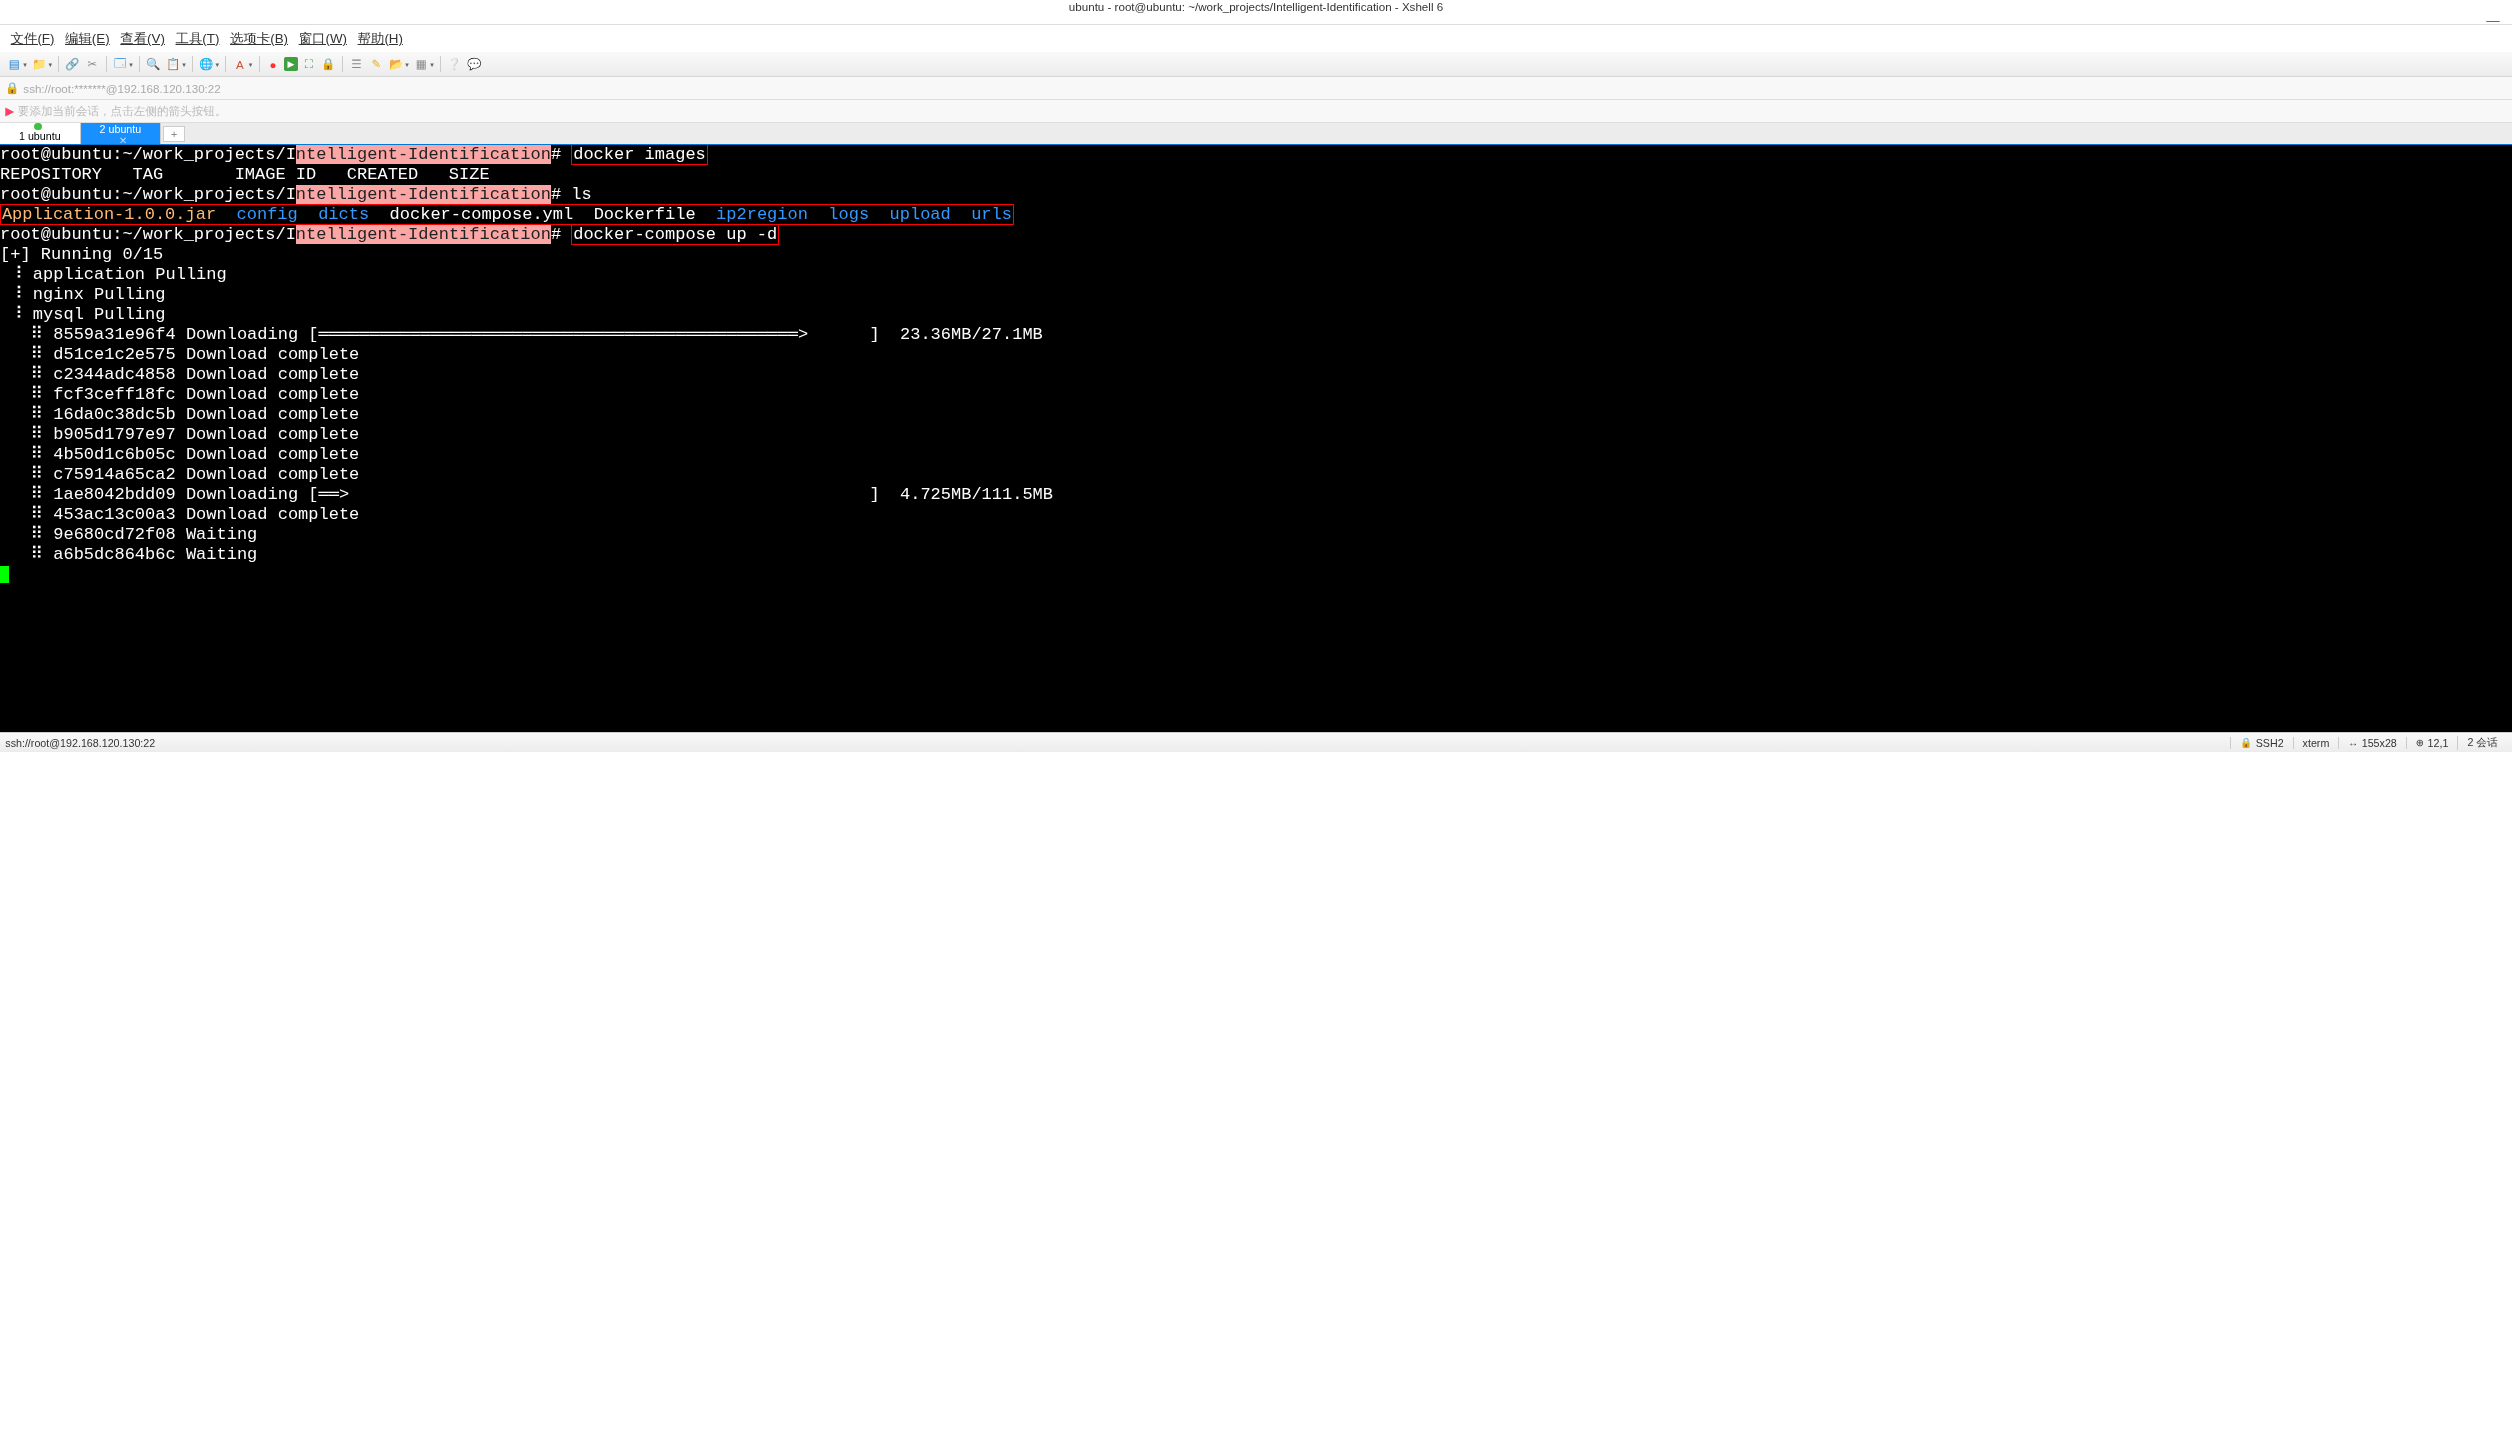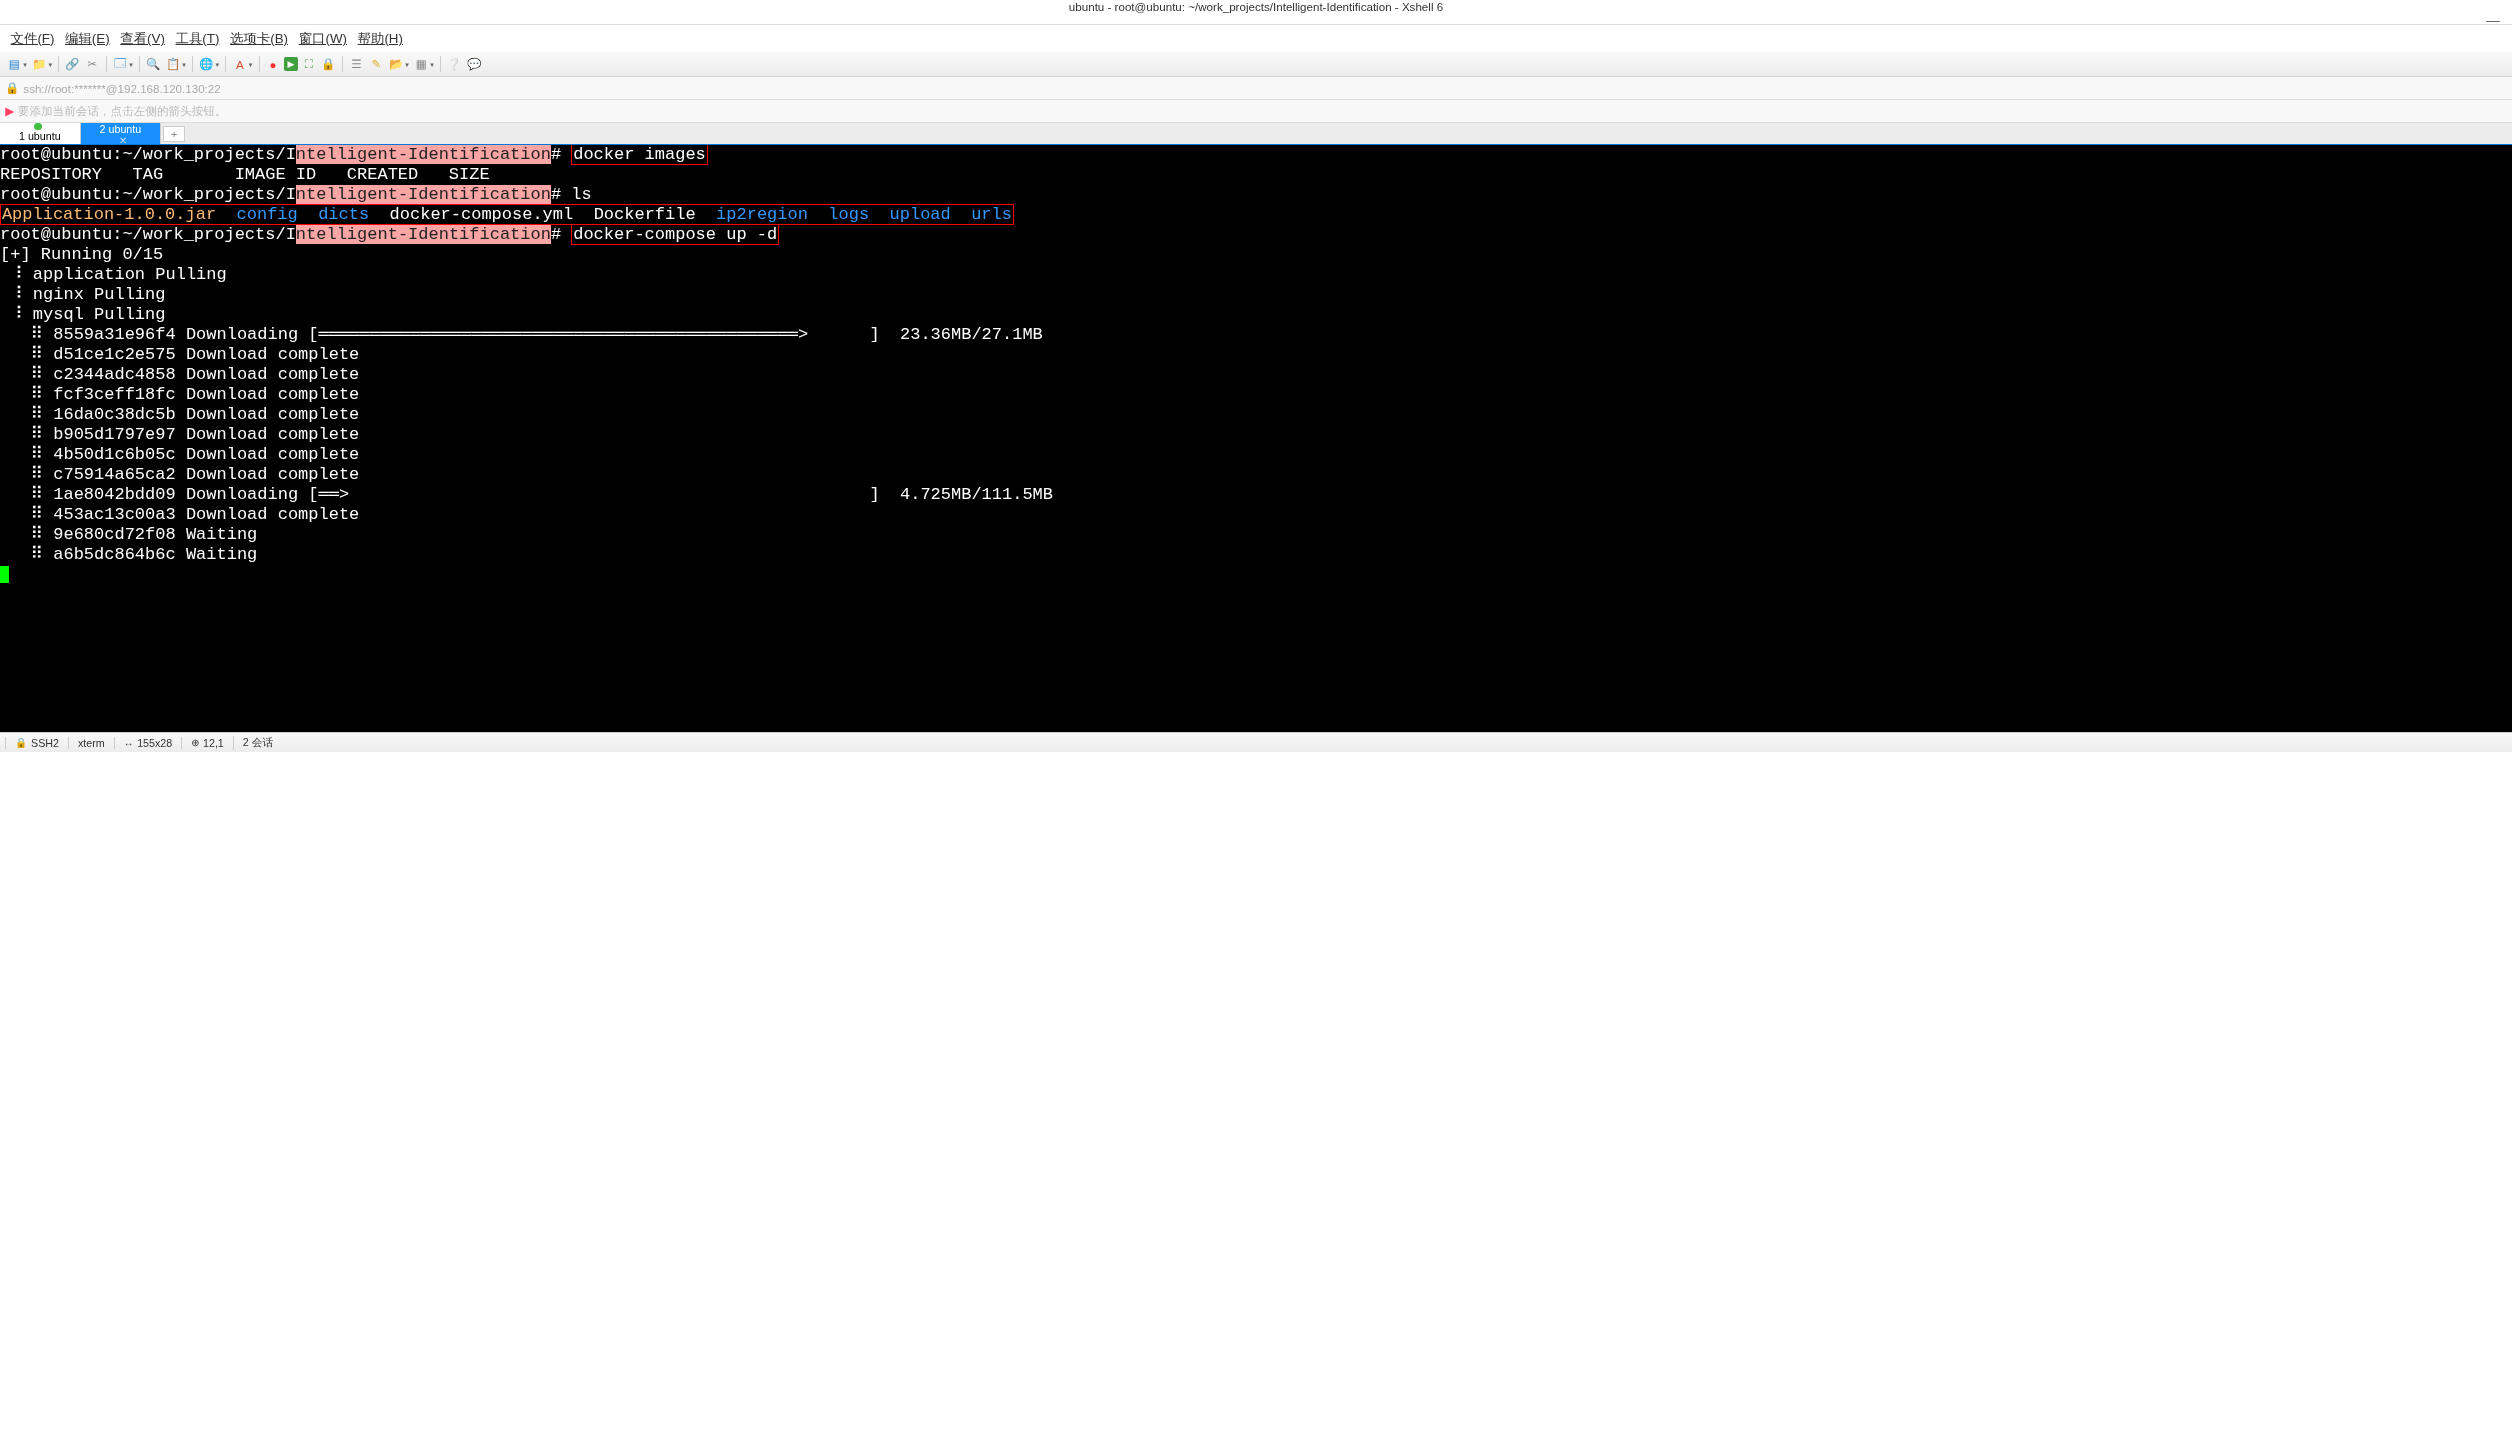--- a/index.html
+++ b/index.html
@@ -147,20 +147,21 @@
 <span>   ⠿ b905d1797e97 Download complete</span>
 <span>   ⠿ 4b50d1c6b05c Download complete</span>
 <span>   ⠿ c75914a65ca2 Download complete</span>
 <span>   ⠿ 1ae8042bdd09 Downloading [══&gt;                                                   ]  4.725MB/111.5MB</span>
 <span>   ⠿ 453ac13c00a3 Download complete</span>
 <span>   ⠿ 9e680cd72f08 Waiting</span>
 <span>   ⠿ a6b5dc864b6c Waiting</span>
 <span class="cursor-block"></span></div>
 
 <div class="statusbar">
+  <div class="sb-left">ssh://root@192.168.120.130:22</div>
   <div class="sb-cell">
       <span class="sb-icon" style="color:#d0a030">🔒</span>
       <span>SSH2</span>
     </div>
   <div class="sb-cell">xterm</div>
   <div class="sb-cell">
       <span class="sb-icon">↔</span>
       <span>155x28</span>
     </div>
   <div class="sb-cell">

